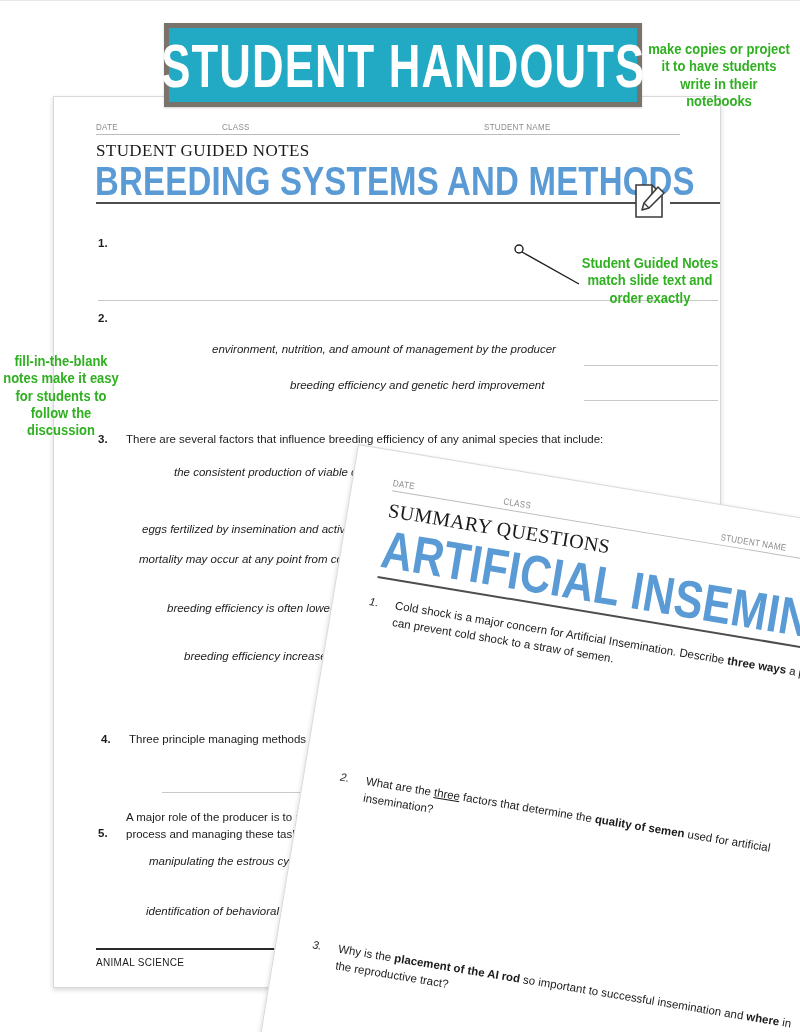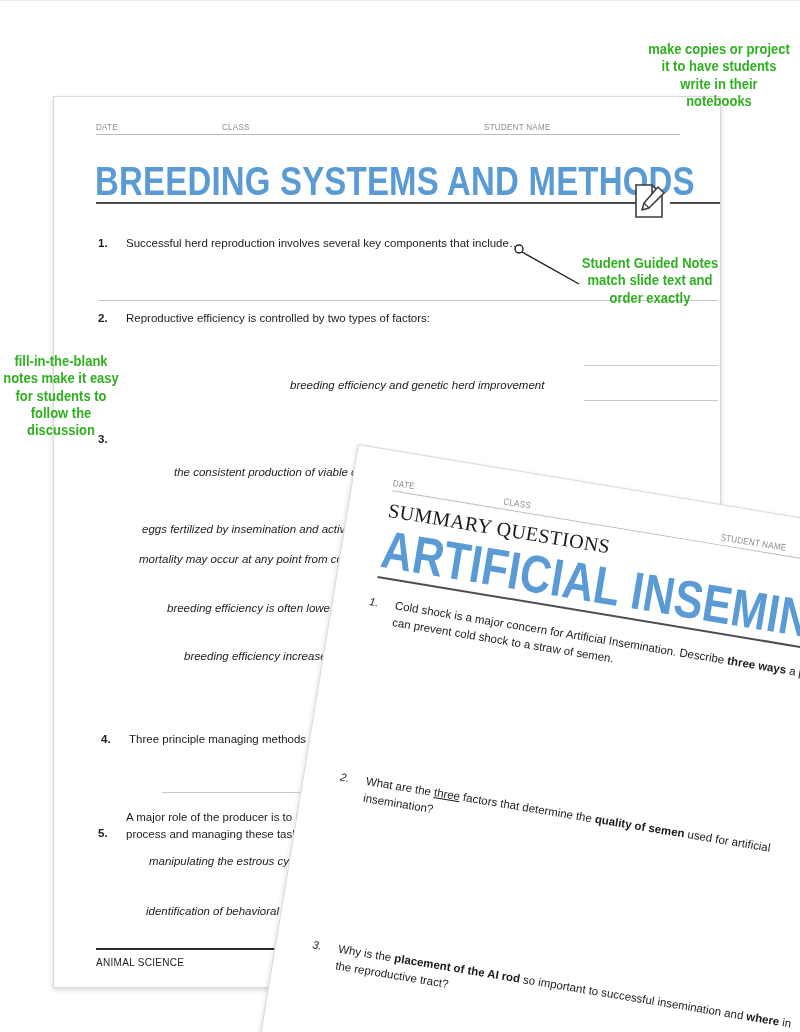--- a/index.html
+++ b/index.html
@@ -241,47 +241,48 @@
           <span class="field-label">DATE</span>
         </div>
         <div class="field" style="width:262px;">
           <span class="field-label">CLASS</span>
         </div>
         <div class="field" style="width:196px;">
           <span class="field-label">STUDENT NAME</span>
         </div>
       </div>
 
+      <div class="eyebrow" style="left:42px; top:44px;">STUDENT GUIDED NOTES</div>
       <div class="bigtitle" style="left:41px; top:63px;">BREEDING SYSTEMS AND METHODS</div>
       <div class="title-rule" style="left:42px; top:105px; width:540px;"></div>
       <div class="title-rule" style="left:616px; top:105px; width:50px;"></div>
 
       <svg class="note-icon" style="left:578px; top:80px;" width="36" height="44" viewBox="0 0 36 44">
         <path d="M4 8 L20 8 L30 18 L30 40 L4 40 Z" fill="#ffffff" stroke="#3d3d3d" stroke-width="1.6"></path>
         <path d="M20 8 L20 18 L30 18" fill="none" stroke="#3d3d3d" stroke-width="1.6"></path>
         <path d="M26 10 L32 16 L17 31 L10 33 L12 26 Z" fill="#ffffff" stroke="#3d3d3d" stroke-width="1.6" stroke-linejoin="round"></path>
         <path d="M12 26 L17 31" stroke="#3d3d3d" stroke-width="1.3"></path>
       </svg>
 
       <div class="q" style="left:72px; top:138px; width:520px;">
         <span class="num">1.</span>
-        <span>Successful herd reproduction involves several key components that include…</span>
       </div>
       <div class="blank-line" style="left:44px; top:203px; width:620px;"></div>
 
       <div class="q" style="left:72px; top:213px; width:520px;">
         <span class="num">2.</span>
-        <span>Reproductive efficiency is controlled by two types of factors:</span>
-      </div>
+      </div>
+      <div class="ital" style="left:158px; top:246px;">environment, nutrition, and amount of management by the producer</div>
       <div class="blank-line" style="left:530px; top:268px; width:134px;"></div>
       <div class="ital" style="left:236px; top:282px;">breeding efficiency and genetic herd improvement</div>
       <div class="blank-line" style="left:530px; top:303px; width:134px;"></div>
 
       <div class="q" style="left:72px; top:334px; width:540px;">
         <span class="num">3.</span>
+        <span>There are several factors that influence breeding efficiency of any animal species that include:</span>
       </div>
       <div class="ital" style="left:120px; top:369px;">the consistent production of viable offspring from each estrus</div>
       <div class="ital" style="left:88px; top:426px;">eggs fertilized by insemination and active sperm</div>
       <div class="ital" style="left:85px; top:456px;">mortality may occur at any point from conception</div>
       <div class="ital" style="left:113px; top:505px;">breeding efficiency is often lower</div>
       <div class="ital" style="left:130px; top:553px;">breeding efficiency increases</div>
 
       <div class="q" style="left:75px; top:634px; width:420px;">
         <span class="num">4.</span>
         <span>Three principle managing methods</span>
@@ -336,20 +337,23 @@
       <div class="q2" style="left:62px; top:492px; width:470px;">
         <span class="num2">3.</span>
         <span>
           <span>Why is the </span><b>placement of the AI rod</b><span> so important to successful insemination and </span><b>where</b><span> in the reproductive tract?</span>
         </span>
       </div>
 
     </div>
   </div>
 
+  <div id="banner">
+    <div class="banner-text">STUDENT HANDOUTS</div>
+  </div>
 
   <div class="anno" id="anno-top">make copies or project it to have students write in their notebooks</div>
 
   <div class="anno" id="anno-left">fill-in-the-blank notes make it easy for students to follow the discussion</div>
 
   <div class="anno" id="anno-right">Student Guided Notes match slide text and order exactly</div>
 
   <svg class="leader" style="left:505px; top:240px;" width="80" height="48" viewBox="0 0 80 48">
     <circle cx="14" cy="9" r="4" fill="#ffffff" stroke="#1c1c1c" stroke-width="1.4"></circle>
     <line x1="17" y1="12" x2="74" y2="44" stroke="#1c1c1c" stroke-width="1.4"></line>

